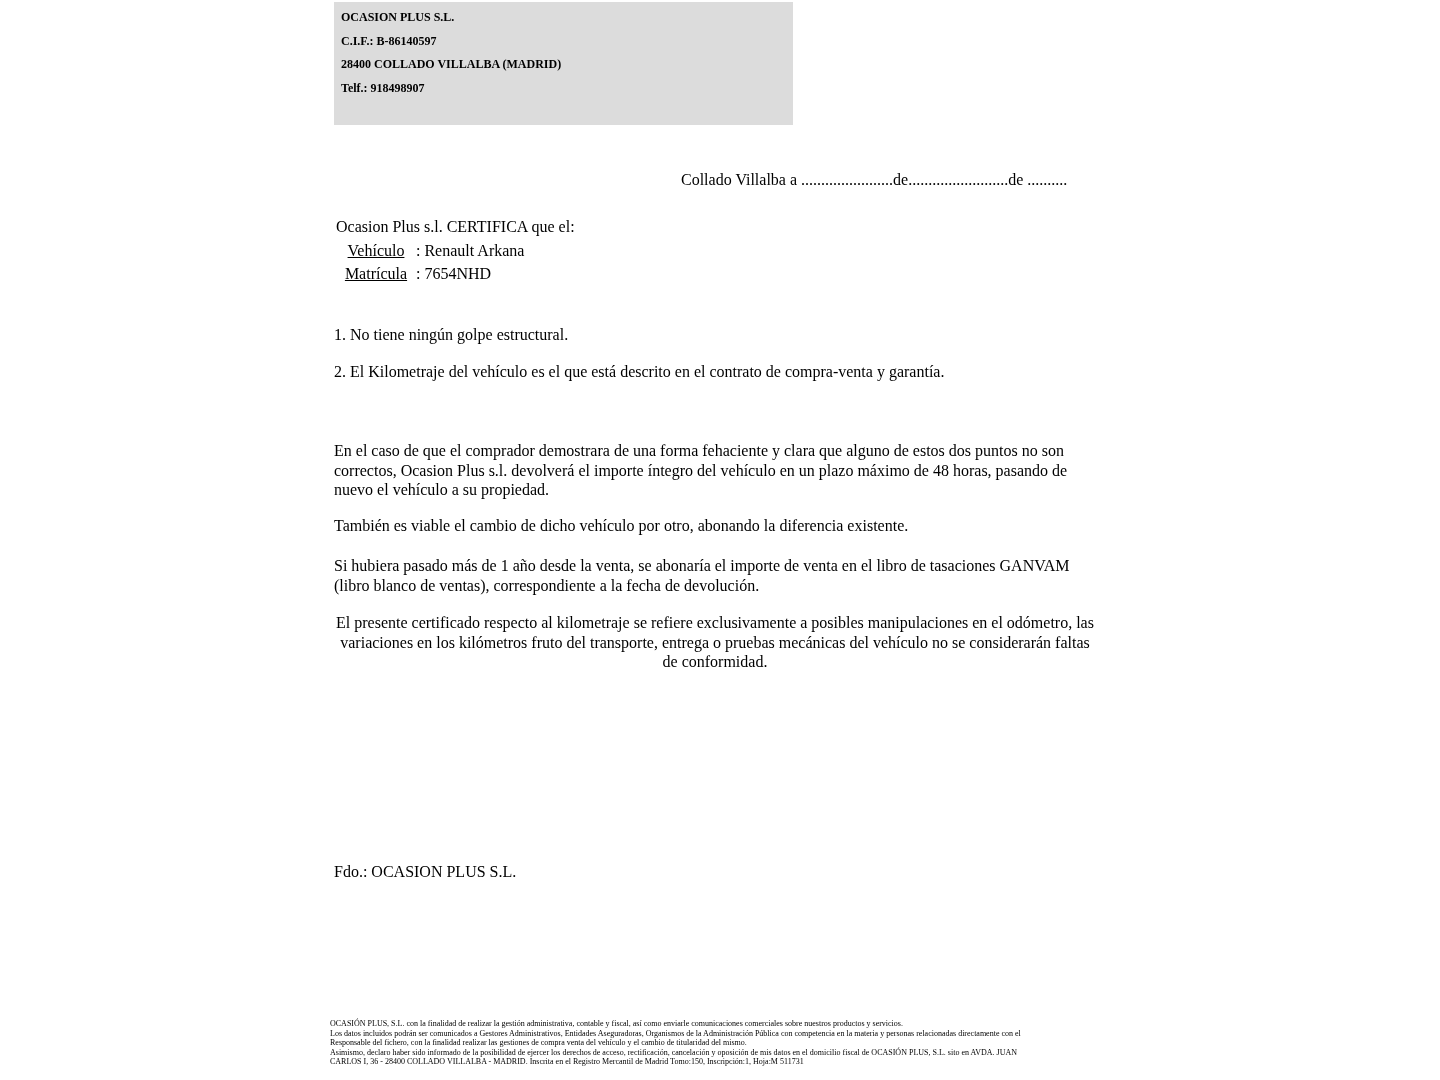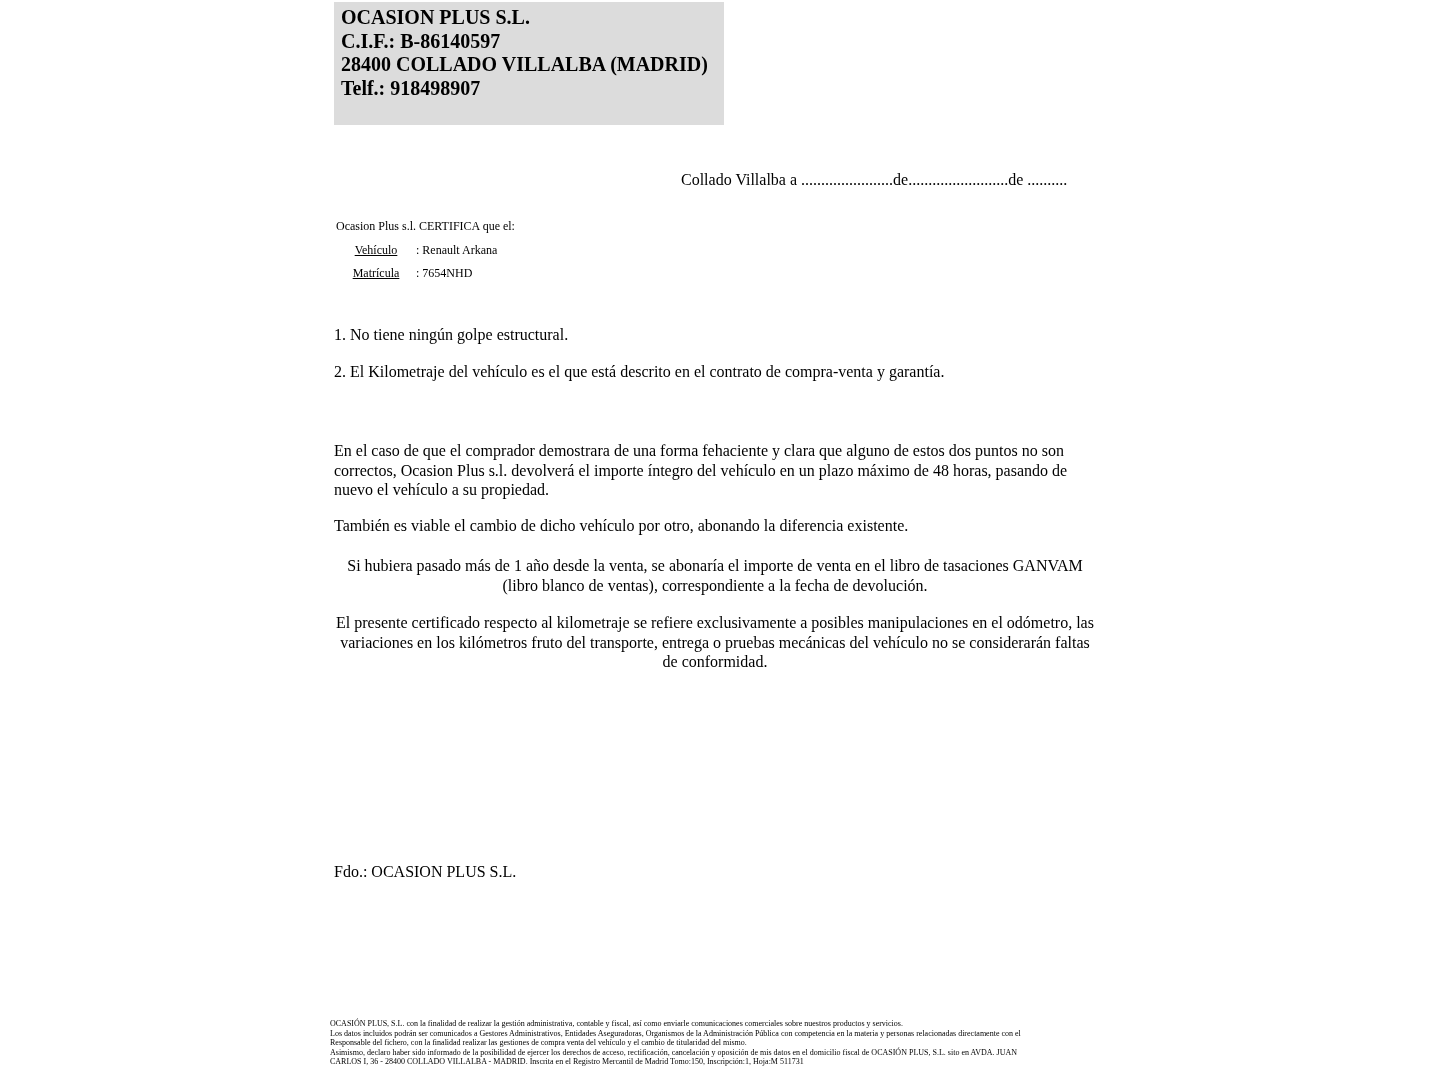--- a/index.html
+++ b/index.html
@@ -11,38 +11,38 @@
   }
   .doc {
     position: relative;
     width: 1440px; height: 1080px;
     overflow: hidden;
     background: #ffffff;
   }
   .header-box {
     position: absolute;
     left: 334px; top: 2px;
-    width: 390px; height: 123px;
+    width: 459px; height: 123px;
     box-sizing: border-box;
     background: #dcdcdc;
     padding: 4px 0 0 7px;
     font-weight: bold;
-    font-size: 20px;
+    font-size: 12px;
     line-height: 23.6px;
   }
   .date-line {
     position: absolute;
     left: 681px; top: 171px;
     font-size: 16px;
     white-space: nowrap;
   }
   .cert {
     position: absolute;
     left: 336px; top: 215px;
-    font-size: 12px;
+    font-size: 16px;
     line-height: 23.5px;
   }
   .cert .label-wrap {
     display: inline-block;
     width: 80px;
     text-align: center;
   }
   .cert .u { text-decoration: underline; }
   .clause {
     position: absolute;
@@ -54,21 +54,21 @@
   .clause-2 { top: 363px; text-align: right; }
   .para {
     position: absolute;
     left: 334px;
     width: 762px;
     font-size: 16px;
     line-height: 19.6px;
   }
   .para-1 { top: 441px; }
   .para-2 { top: 516px; }
-  .para-3 { top: 556px; text-align: center; }
+  .para-3 { top: 556px; }
   .para-4 { top: 613px; text-align: center; }
   .signature {
     position: absolute;
     left: 334px; top: 863px;
     font-size: 16px;
   }
   .legal-footer {
     position: absolute;
     left: 330px; top: 1019px;
     font-size: 8px;

